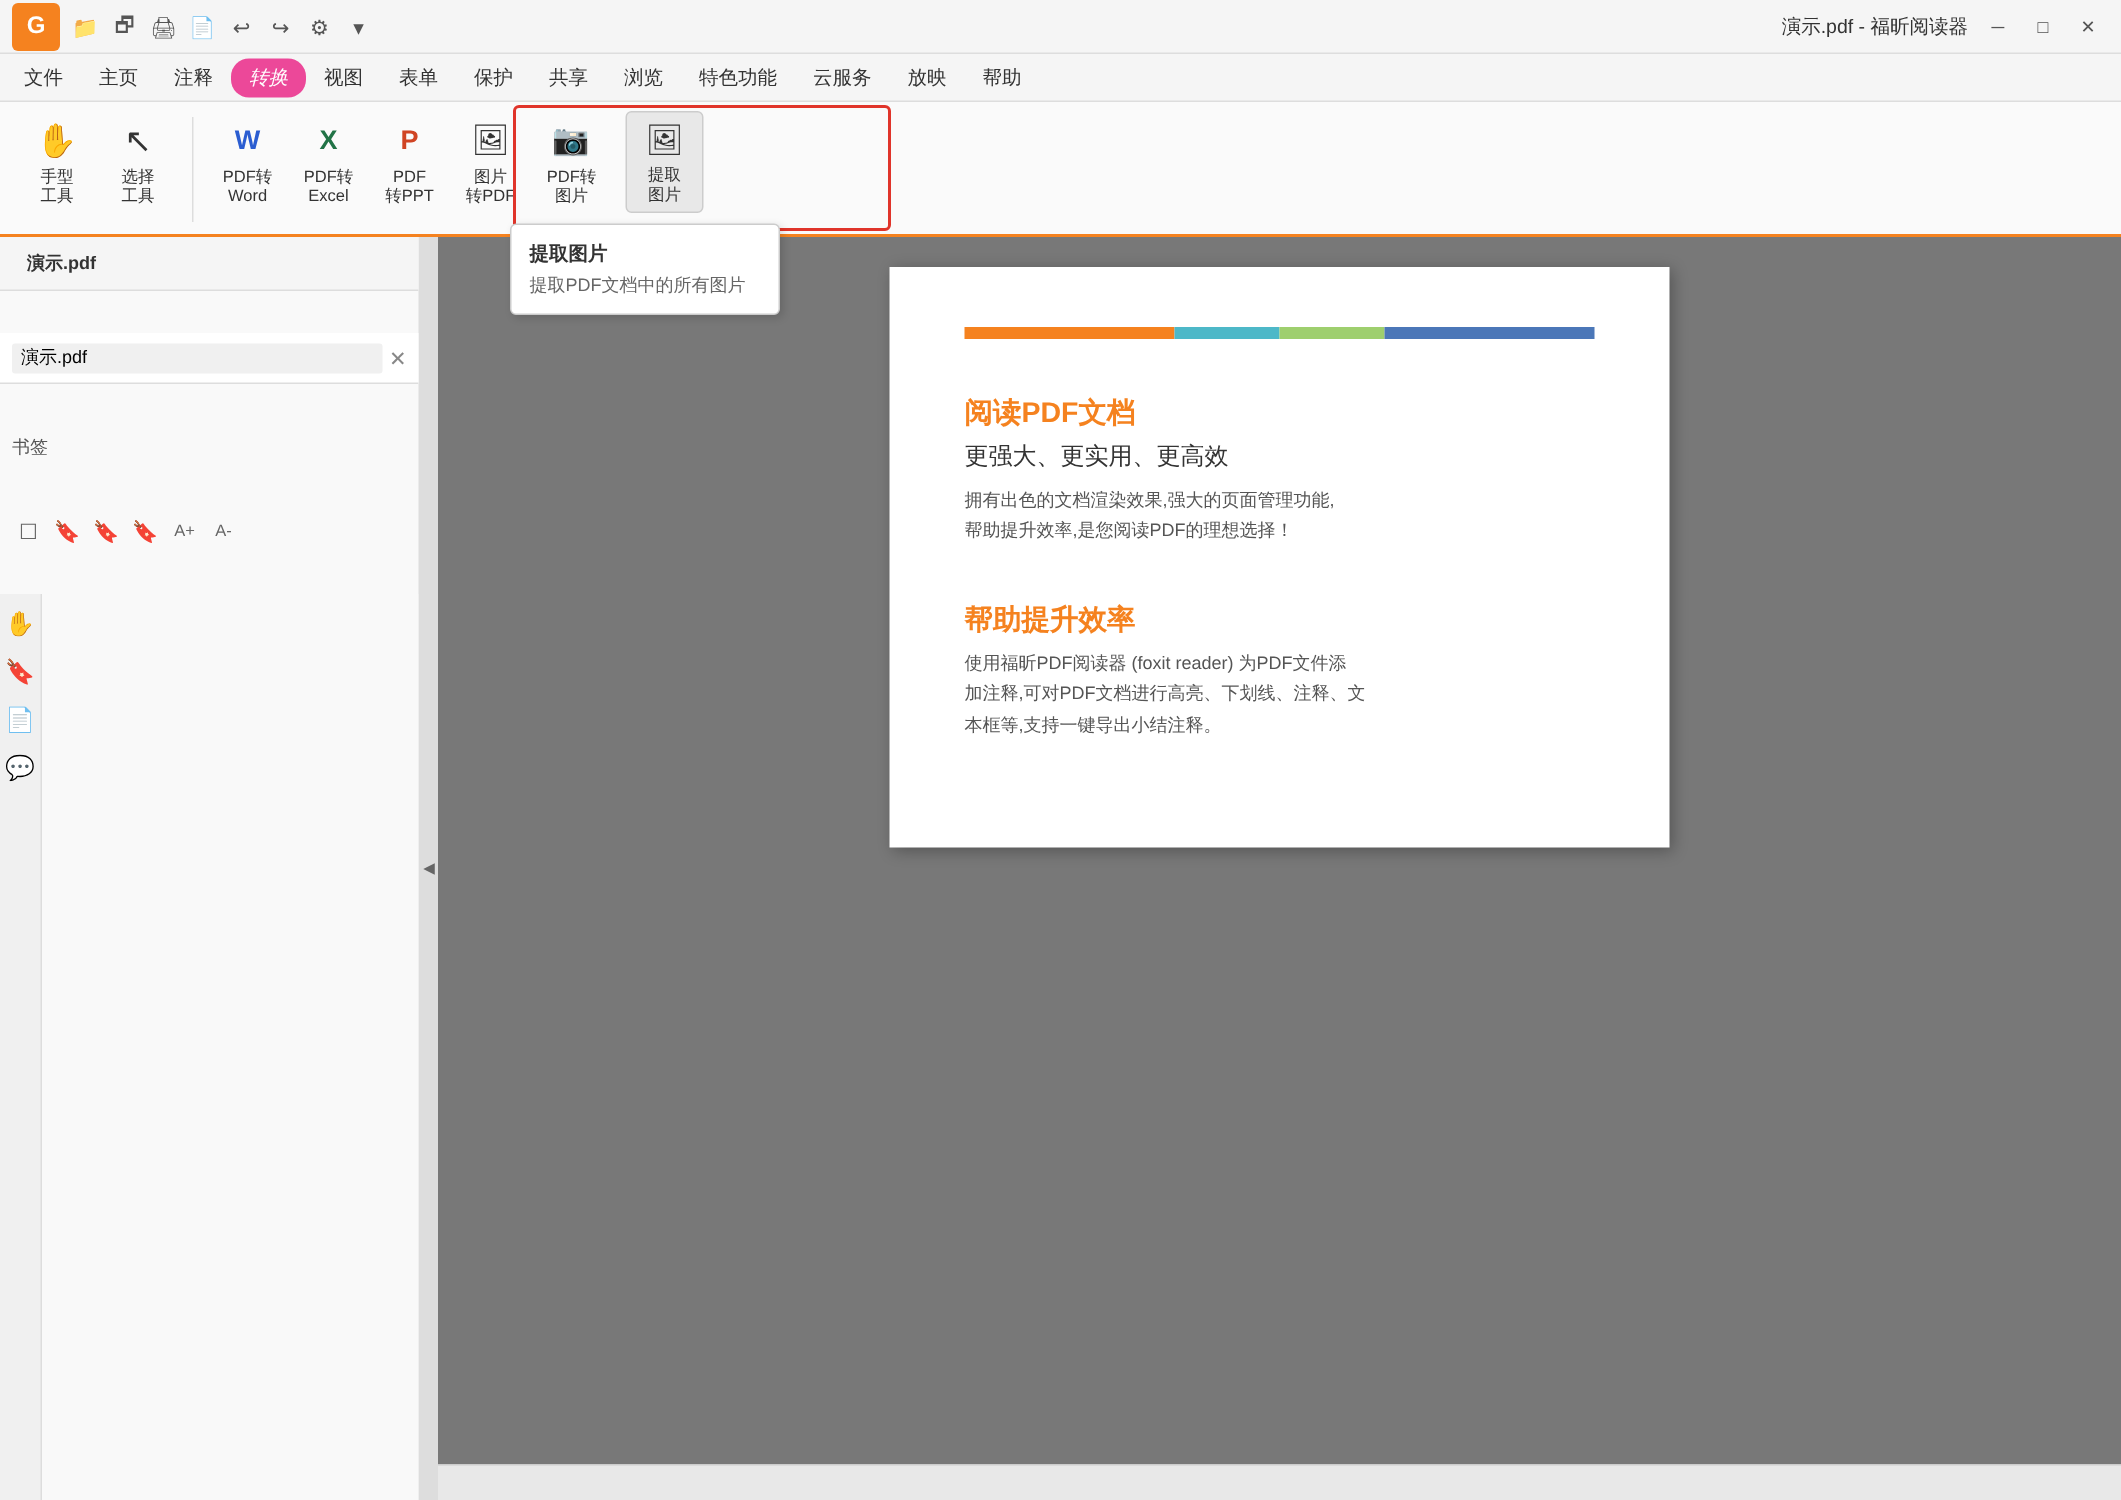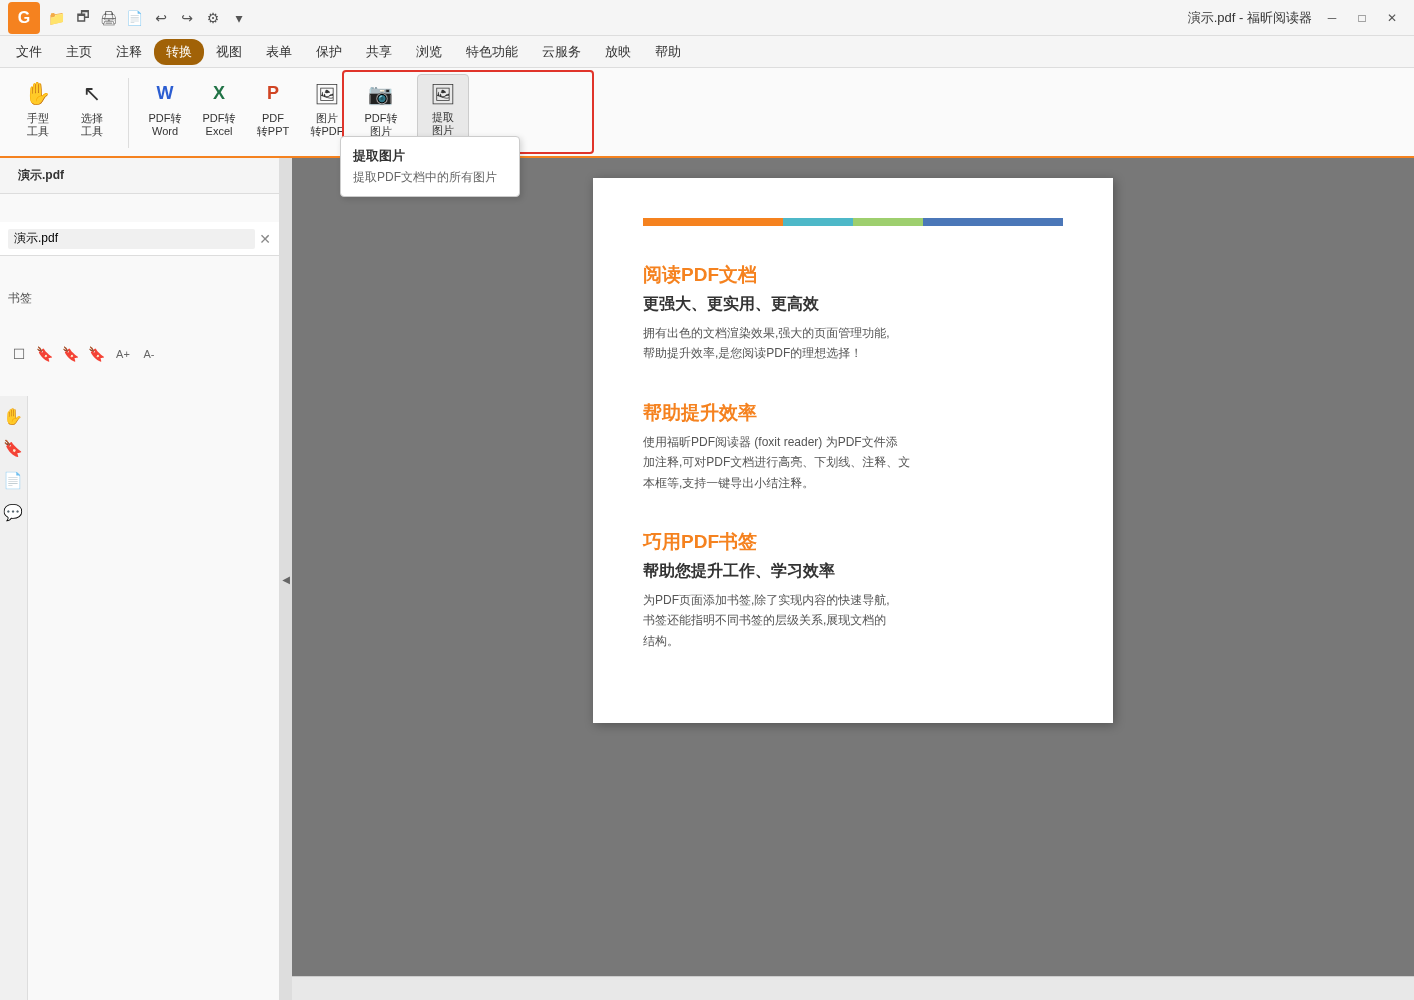--- a/index.html
+++ b/index.html
@@ -54,23 +54,24 @@
     .menu-item {
       padding: 4px 12px;
       font-size: 13px;
       color: #333;
       cursor: pointer;
       border-radius: 3px;
       height: 26px;
       display: flex; align-items: center;
     }
     .menu-item.active {
-      background: #a16207;
+      background: #ec4899;
       color: white;
       border-radius: 12px;
+      font-style: italic;
     }
 
     
     #ribbon {
       height: 90px;
       background: #fafafa;
       border-bottom: 2px solid #f5821f;
       display: flex;
       align-items: flex-start;
       padding: 6px 8px 0;
@@ -115,21 +116,21 @@
       text-align: center;
     }
     .ribbon-btn.extract-btn {
       background: #e8e8e8;
       border: 1px solid #ccc;
     }
 
     
     #tooltip {
       position: absolute;
-      top: 68px;
+      top: 81px;
       left: 340px;
       width: 180px;
       background: white;
       border: 1px solid #ccc;
       border-radius: 4px;
       padding: 10px 12px;
       box-shadow: 2px 2px 6px rgba(0,0,0,0.15);
       z-index: 100;
     }
     #tooltip .tooltip-title {
@@ -268,21 +269,21 @@
     }
     .section-heading {
       font-size: 19px;
       font-weight: bold;
       color: #f5821f;
       margin-bottom: 6px;
       margin-top: 36px;
     }
     .section-sub {
       font-size: 16px;
-      font-weight: bold;
+      font-weight: normal;
       color: #333;
       margin-bottom: 8px;
     }
     .section-body {
       font-size: 12px;
       color: #555;
       line-height: 1.7;
     }
     .top-bar-stripe {
       height: 8px;
@@ -493,29 +494,20 @@
 
         <div class="section-block">
           <div class="section-heading">帮助提升效率</div>
           <div class="section-body">
             使用福昕PDF阅读器 (foxit reader) 为PDF文件添<br>
             加注释,可对PDF文档进行高亮、下划线、注释、文<br>
             本框等,支持一键导出小结注释。
           </div>
         </div>
 
-        <div class="section-block">
-          <div class="section-heading">巧用PDF书签</div>
-          <div class="section-sub">帮助您提升工作、学习效率</div>
-          <div class="section-body">
-            为PDF页面添加书签,除了实现内容的快速导航,<br>
-            书签还能指明不同书签的层级关系,展现文档的<br>
-            结构。
-          </div>
-        </div>
 
       </div>
     </div>
 
     <div id="bottombar">
       <span></span>
     </div>
   </div>
 
 </div>

